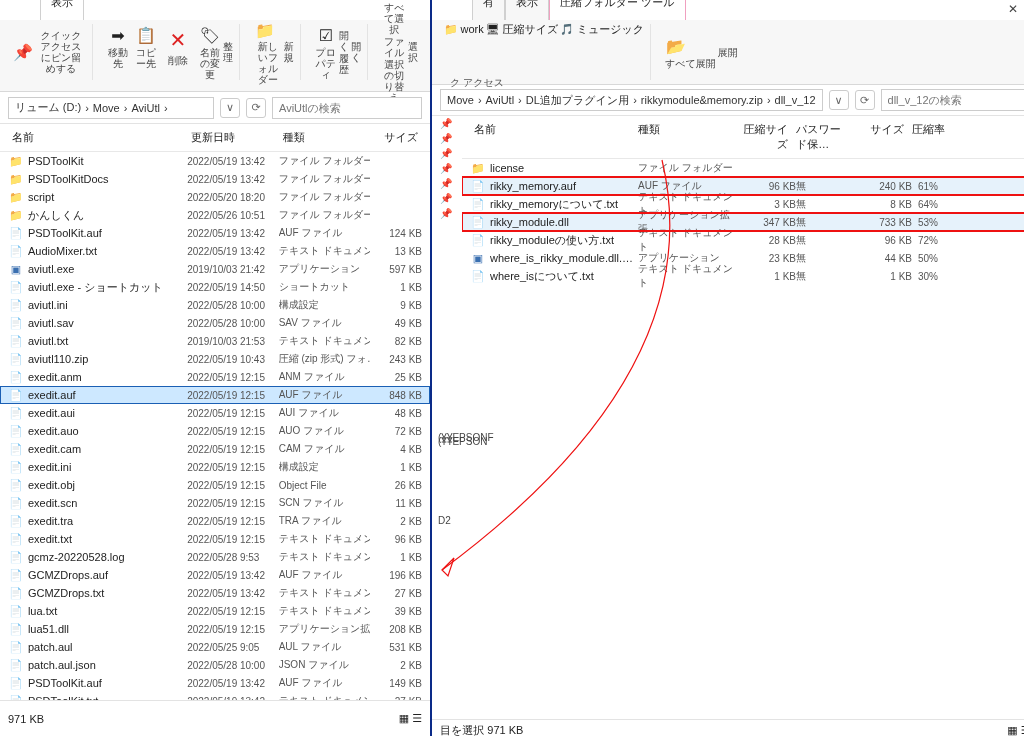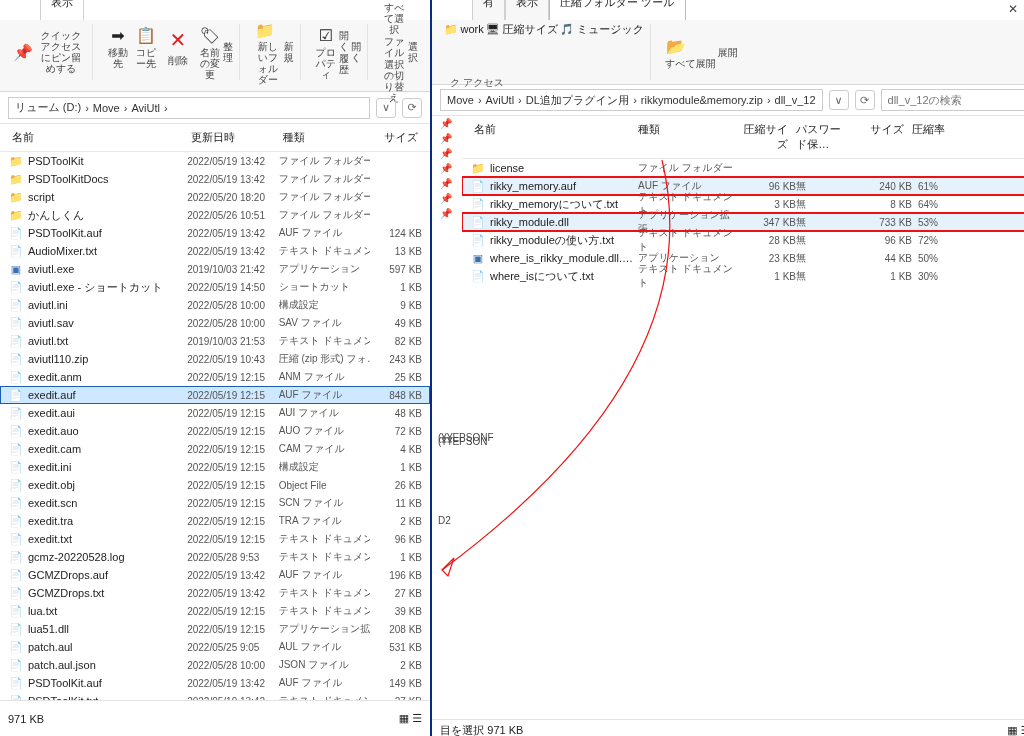--- a/index.html
+++ b/index.html
@@ -126,20 +126,21 @@
       <div class="crumbs">
         <span>リューム (D:)</span>
           <span class="chev">›</span>
         <span>Move</span>
           <span class="chev">›</span>
         <span>AviUtl</span>
           <span class="chev">›</span>
       </div>
       <div class="navbtn">∨</div>
       <div class="navbtn">⟳</div>
+      <input class="search" placeholder="AviUtlの検索" style="">
     </div>
     <div class="cols">
       <div style="width:180px">名前</div>
       <div style="width:92px">更新日時</div>
       <div style="width:92px">種類</div>
       <div style="width:52px;text-align:right">サイズ</div>
     </div>
     <div class="list" id="leftlist">
         <div class="row">
           <span class="ico folder">📁</span>

